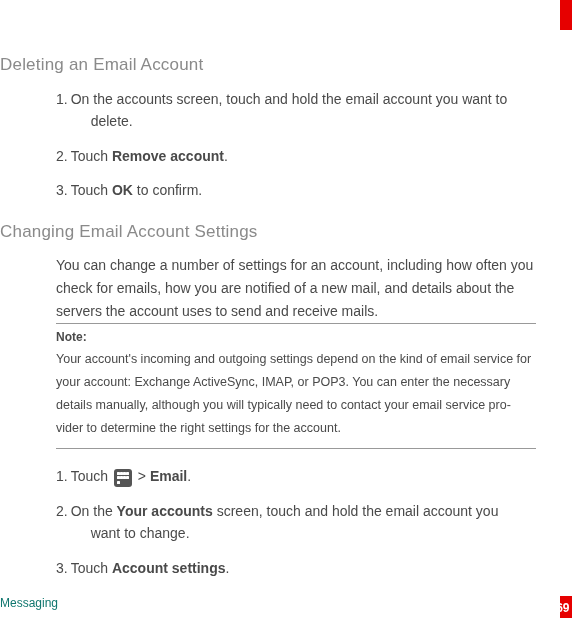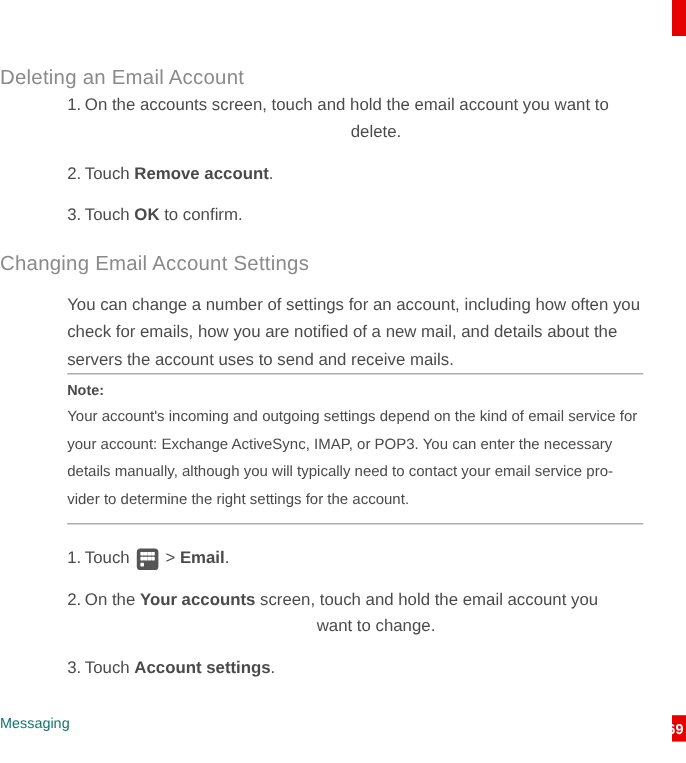--- a/index.html
+++ b/index.html
@@ -37,21 +37,21 @@
       font-weight: bold;
       z-index: 2;
     }
     .content {
       padding: 55px 28px 0 0;
     }
     h2 {
       font-size: 17px;
       font-weight: normal;
       color: #8a8a8a;
-      margin-bottom: 1px;
+      margin-bottom: 13px;
       letter-spacing: 0.2px;
     }
     .indent {
       padding-left: 56px;
       padding-right: 8px;
     }
     .list-item {
       display: flex;
       margin-bottom: 12px;
       line-height: 1.6;
@@ -60,21 +60,20 @@
     .list-num {
       flex-shrink: 0;
       margin-right: 3px;
     }
     .list-text {
       flex: 1;
     }
     .sub-indent {
       padding-left: 20px;
       display: block;
-      text-align: center;
     }
     .bold { font-weight: bold; }
     .section-gap { margin-top: 20px; margin-bottom: 12px; }
     .para {
       font-size: 14px;
       line-height: 1.65;
     }
     .note-box {
       border-top: 1px solid #999;
       border-bottom: 1px solid #999;

